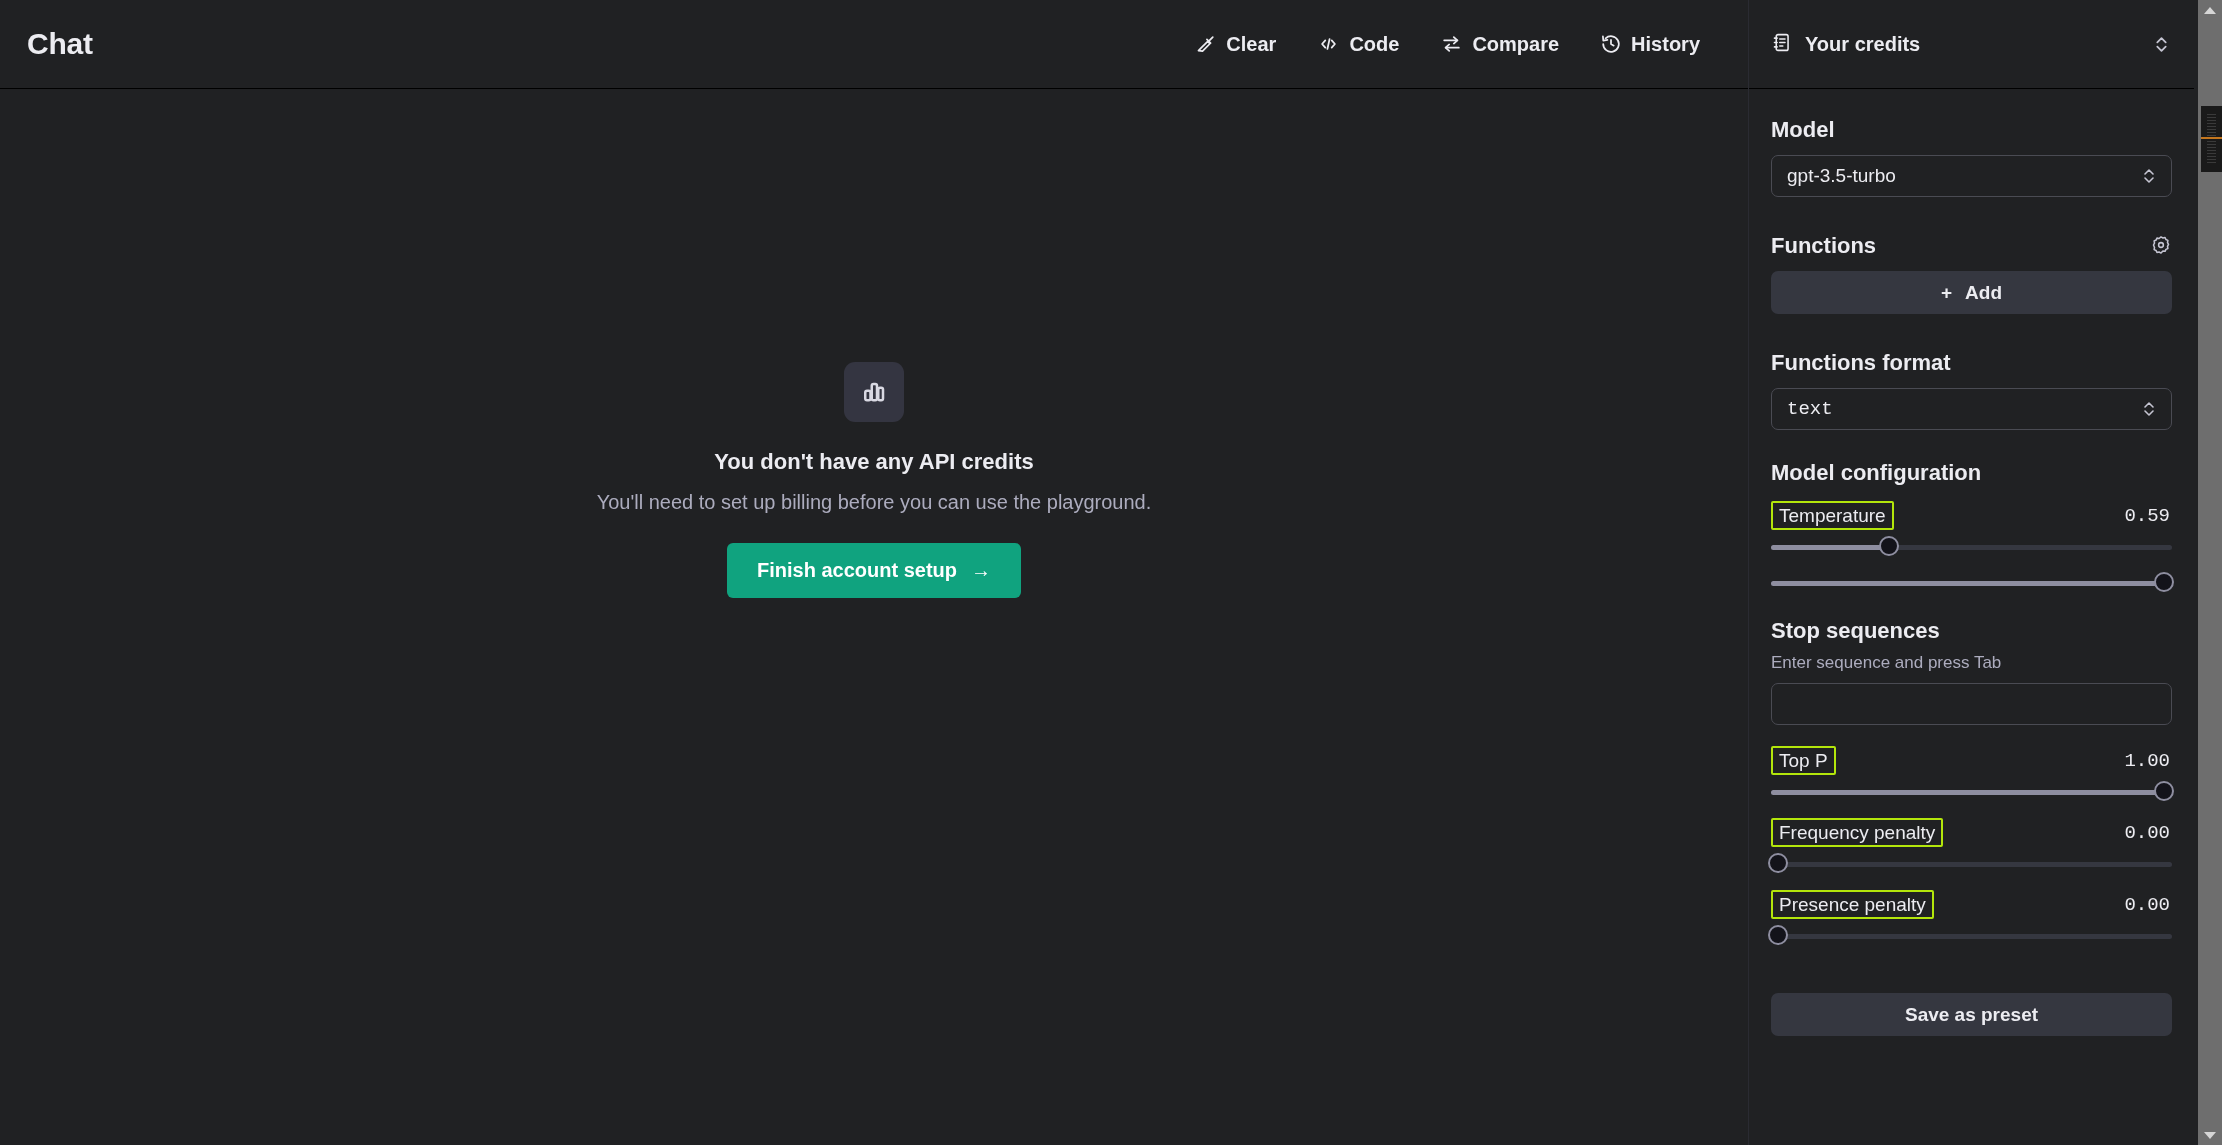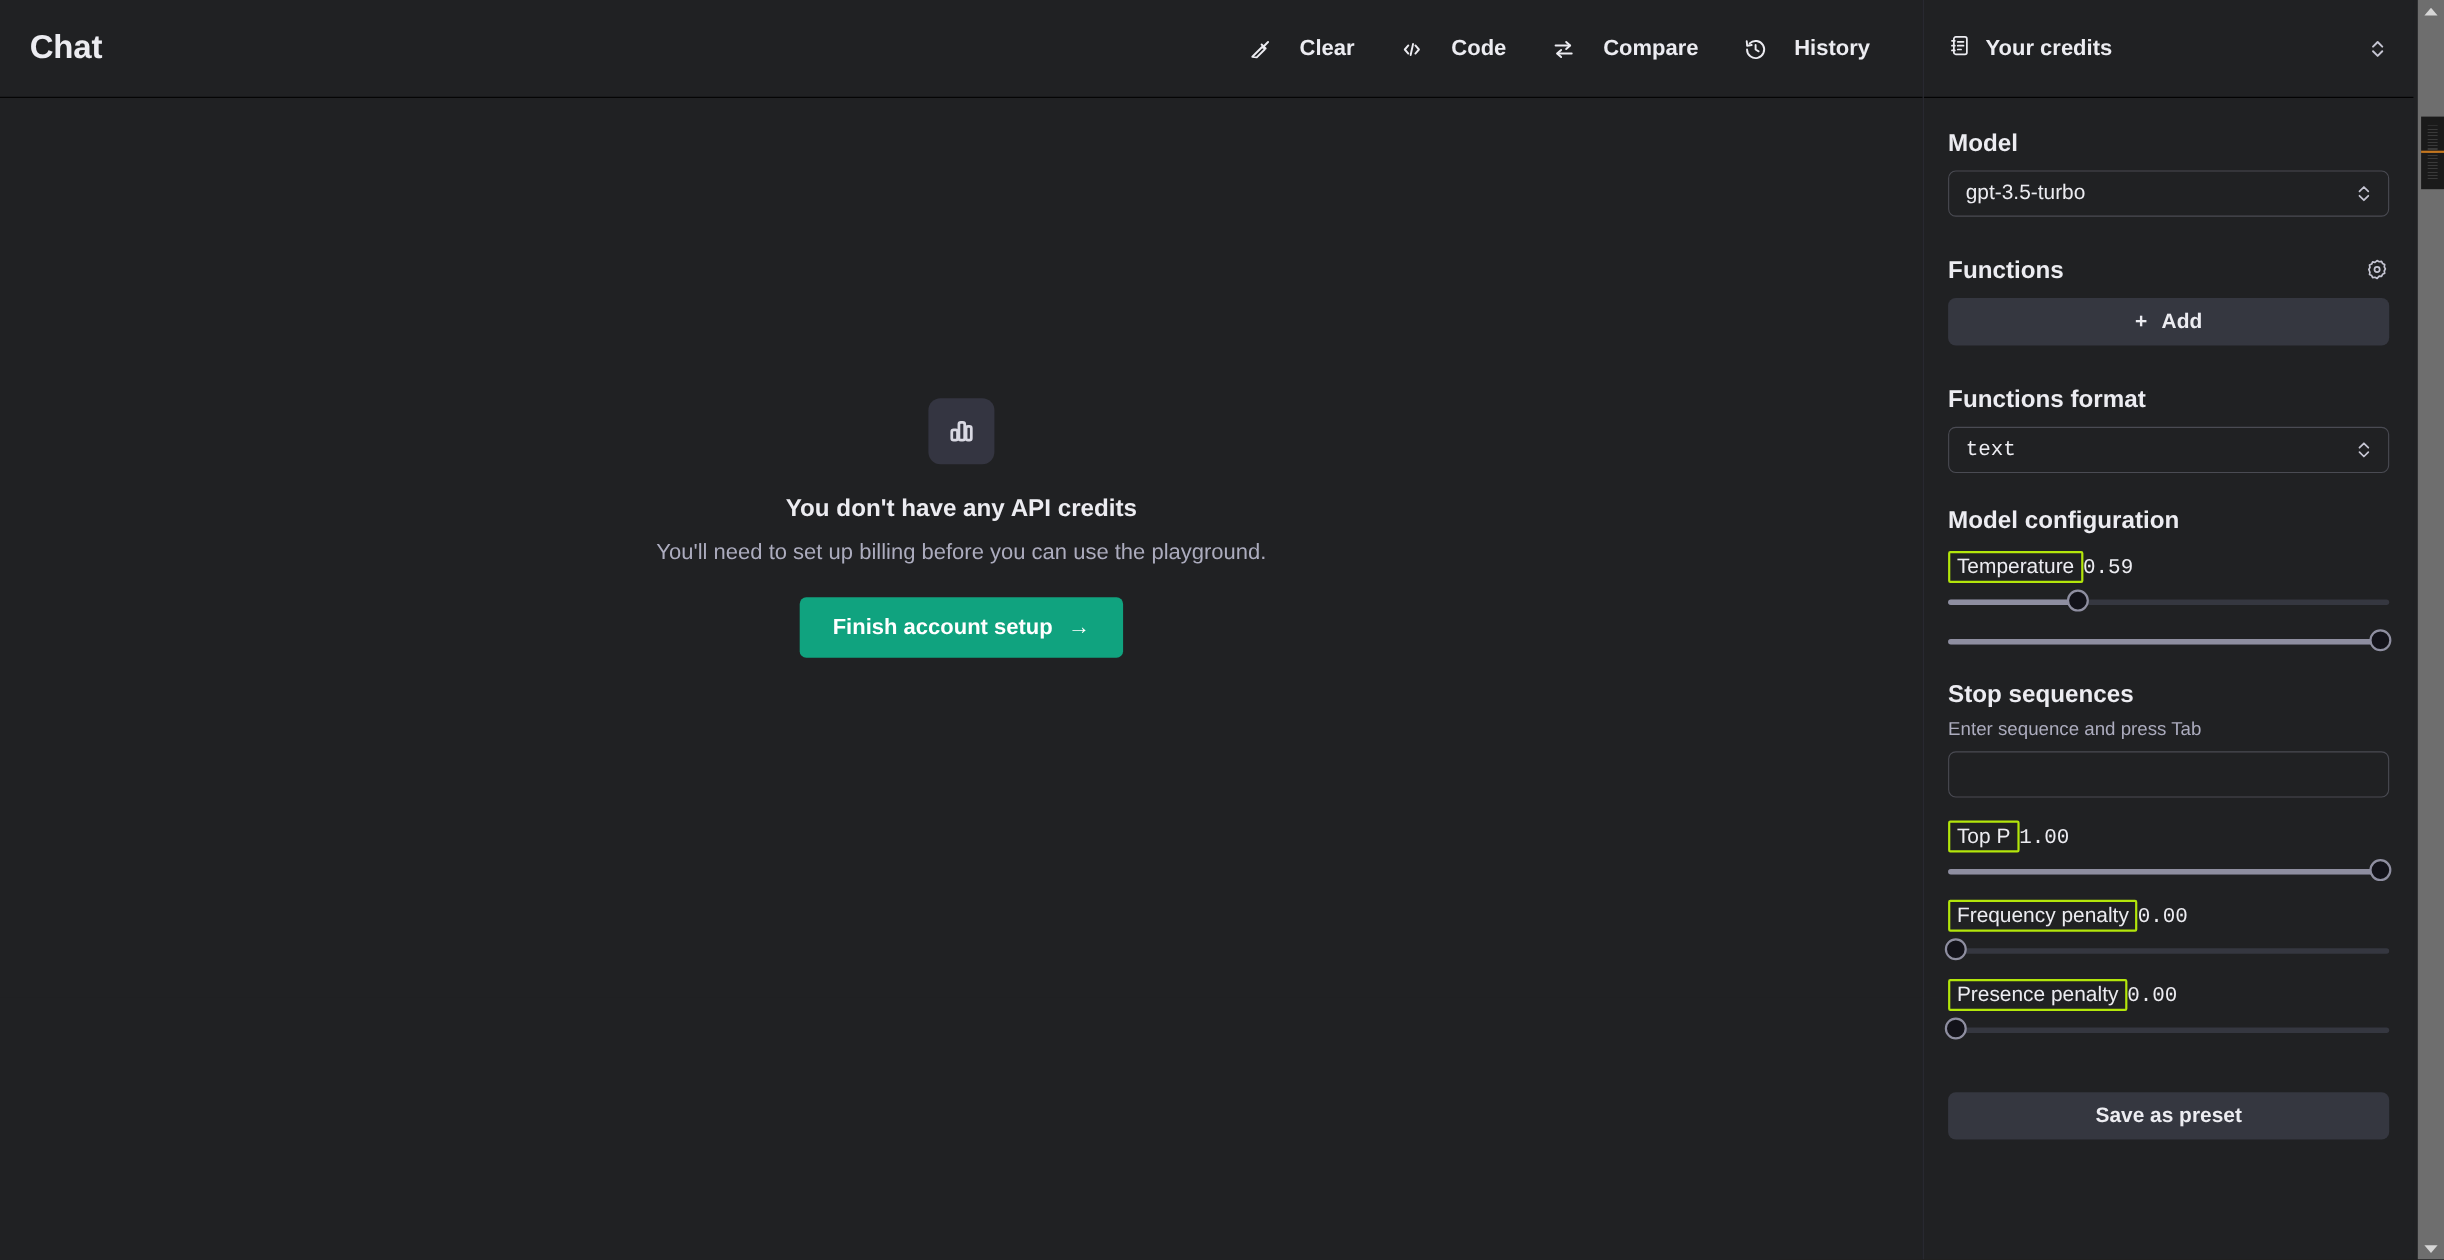--- a/index.html
+++ b/index.html
@@ -49,22 +49,22 @@
   .header-actions {
     margin-left: auto;
     display: flex;
     align-items: center;
     gap: 37px;
     padding-right: 20px;
   }
 
   .hdr-btn {
     display: flex;
-    align-items: flex-end;
-    gap: 24px;
+    align-items: center;
+    gap: 9px;
     color: #ececf1;
     font-size: 20px;
     font-weight: 600;
     background: none;
     border: none;
     cursor: pointer;
     font-family: "Liberation Sans", sans-serif;
     padding: 6px 2px;
     border-radius: 5px;
   }
@@ -225,20 +225,21 @@
   }
 
   .section-gap-lg { margin-top: 36px; }
   .section-gap-md { margin-top: 30px; }
 
   
   .slider-row { margin-top: 14px; }
   .slider-head {
     display: flex;
     align-items: center;
+    justify-content: space-between;
     height: 31px;
   }
   .slider-name {
     font-size: 19px;
     color: #ececf1;
     padding: 3px 6px;
   }
   .slider-name.hl {
     border: 2px solid #b3e60b;
     border-radius: 2px;

